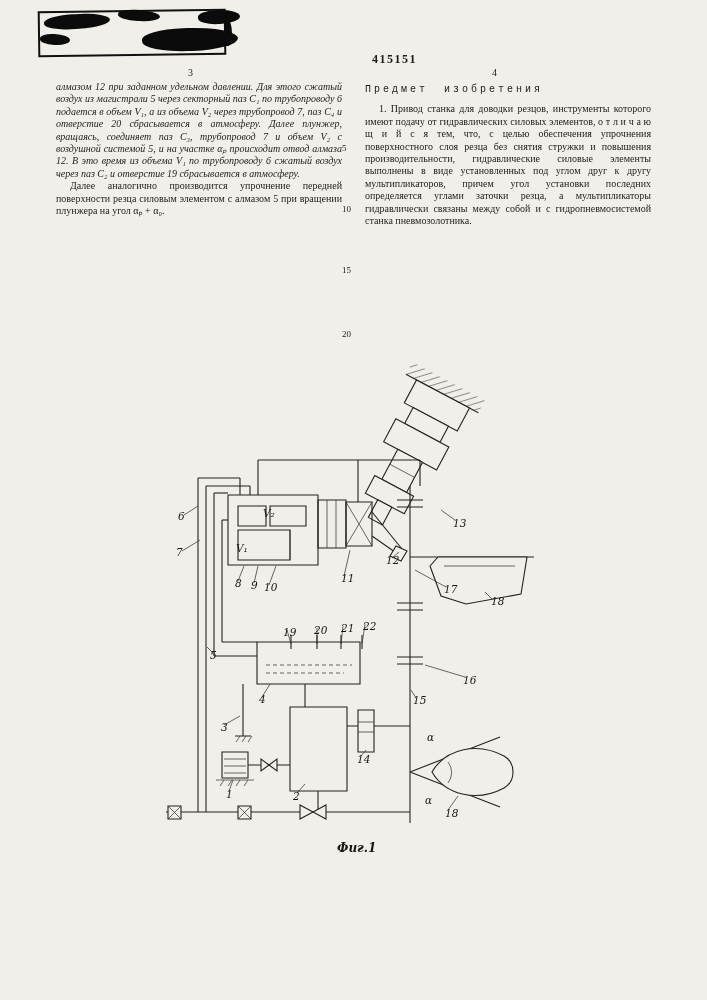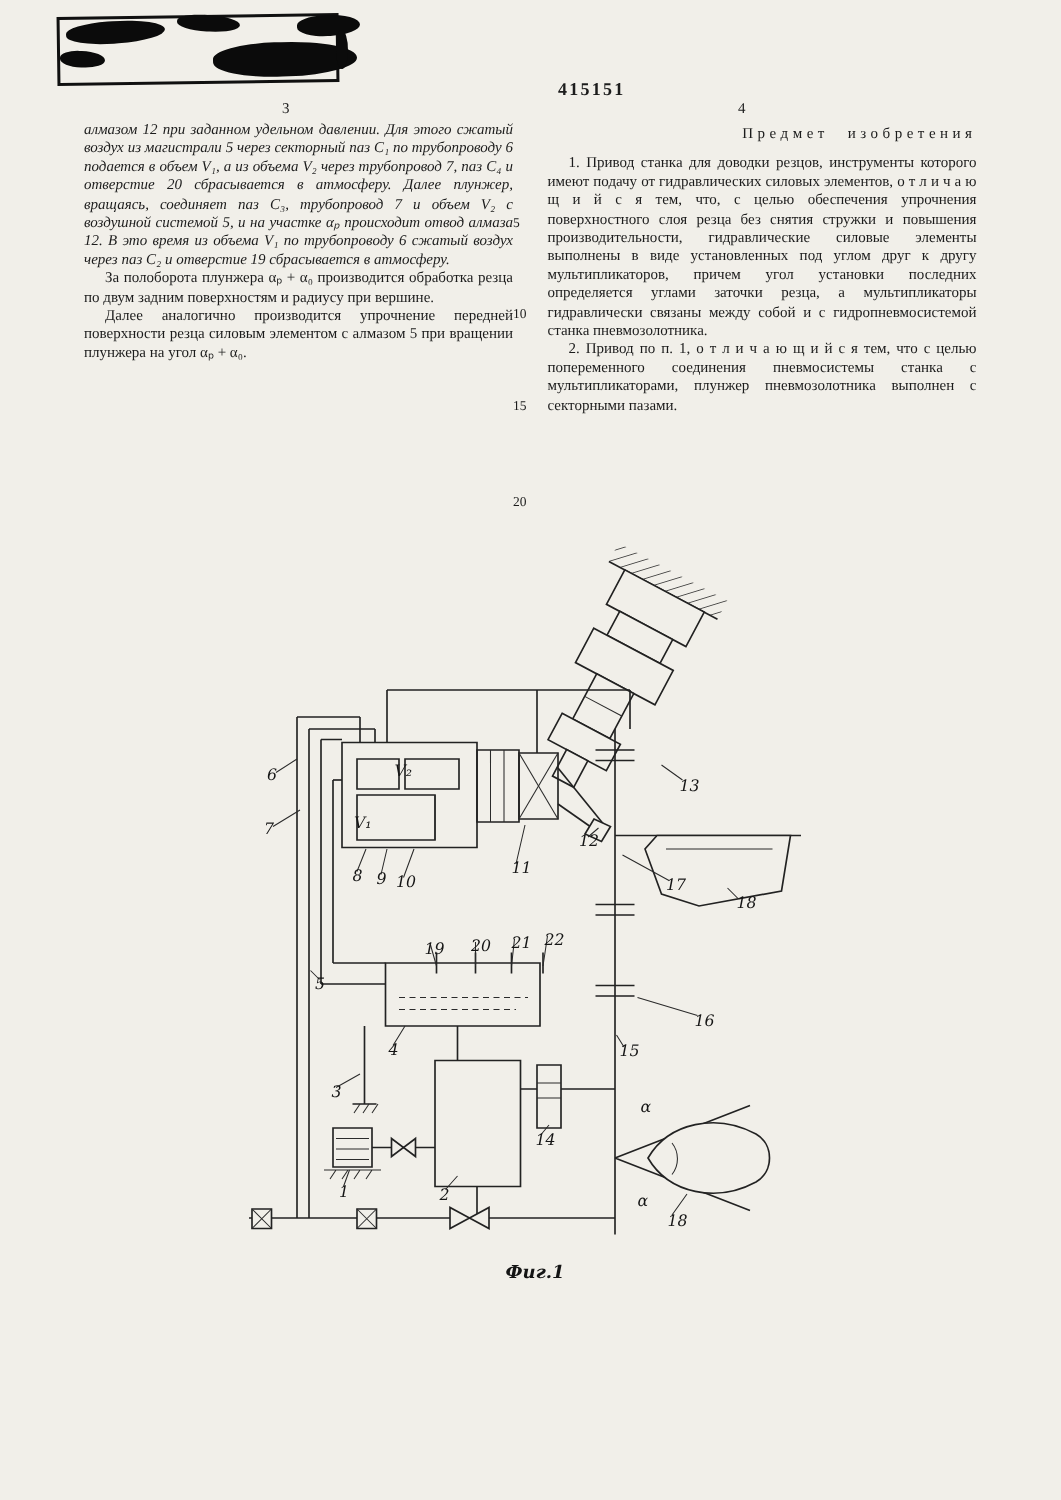--- a/index.html
+++ b/index.html
@@ -23,22 +23,22 @@
     font-weight:bold;font-size:12px;letter-spacing:1.5px;padding-left:41px;}
   .colnum{position:absolute;top:67px;font-size:10px;}
   .colnum-left{left:188px;}
   .colnum-right{left:492px;}
 
   .col{position:absolute;top:81px;width:286px;font-size:10px;line-height:12.4px;text-align:justify;}
   .col-left{left:56px;}
   .col-right{left:365px;}
   .col p{margin:0;text-indent:14px;}
   .col p.noindent{text-indent:0;font-style:italic;}
-  .claims-heading{margin:3px 0 7px 0;font-size:10px;font-weight:normal;text-align:right;
-    letter-spacing:3px;word-spacing:7px;}
+  .claims-heading{margin:3px 0 7px 0;font-size:10px;font-weight:normal;text-align:left;
+    letter-spacing:3px;word-spacing:7px;font-family:Liberation Mono, monospace;}
 
   .gutter span{position:absolute;left:342px;font-size:9px;}
   .g0{top:143px;} .g1{top:204px;} .g2{top:265px;} .g3{top:329px;}
 
   svg.figure{position:absolute;top:360px;left:0;}
   svg.figure *{vector-effect:non-scaling-stroke;}
   .ln{stroke:#222;stroke-width:1.1;fill:none;}
   .lnthin{stroke:#2a2a2a;stroke-width:0.7;fill:none;}
   .fillw{fill:#f1efe9;}
   .fig-label{font-size:10.5px;font-style:italic;font-family:"DejaVu Serif",serif;fill:#151515;}
@@ -65,28 +65,26 @@
 
   <div class="gutter">
     <span class="g0">5</span>
     <span class="g1">10</span>
     <span class="g2">15</span>
     <span class="g3">20</span>
   </div>
 
   <div class="col col-left">
     <p class="noindent">алмазом 12 при заданном удельном давлении. Для этого сжатый воздух из магистрали 5 через секторный паз С₁ по трубопроводу 6 подается в объем V₁, а из объема V₂ через трубопровод 7, паз С₄ и отверстие 20 сбрасывается в атмосферу. Далее плунжер, вращаясь, соединяет паз С₃, трубопровод 7 и объем V₂ с воздушной системой 5, и на участке αₚ происходит отвод алмаза 12. В это время из объема V₁ по трубопроводу 6 сжатый воздух через паз С₂ и отверстие 19 сбрасывается в атмосферу.</p>
-    <p>За полоборота плунжера αₚ + α₀ производится обработка резца по двум задним поверхностям и радиусу при вершине.</p>
     <p>Далее аналогично производится упрочнение передней поверхности резца силовым элементом с алмазом 5 при вращении плунжера на угол αₚ + α₀.</p>
   </div>
 
   <div class="col col-right">
     <h3 class="claims-heading">Предмет изобретения</h3>
     <p>1. Привод станка для доводки резцов, инструменты которого имеют подачу от гидравлических силовых элементов, о т л и ч а ю щ и й с я тем, что, с целью обеспечения упрочнения поверхностного слоя резца без снятия стружки и повышения производительности, гидравлические силовые элементы выполнены в виде установленных под углом друг к другу мультипликаторов, причем угол установки последних определяется углами заточки резца, а мультипликаторы гидравлически связаны между собой и с гидропневмосистемой станка пневмозолотника.</p>
-    <p>2. Привод по п. 1, о т л и ч а ю щ и й с я тем, что с целью попеременного соединения пневмосистемы станка с мультипликаторами, плунжер пневмозолотника выполнен с секторными пазами.</p>
   </div>
 
   <svg class="figure" width="707" height="510" viewBox="0 0 707 510">
     <defs>
       <pattern id="hatch" patternUnits="userSpaceOnUse" width="6" height="6" patternTransform="rotate(45)">
         <line x1="0" y1="0" x2="0" y2="6" stroke="#2a2a2a" stroke-width="1"></line>
       </pattern>
     </defs>
 
     <g transform="translate(443,34) rotate(28)">

